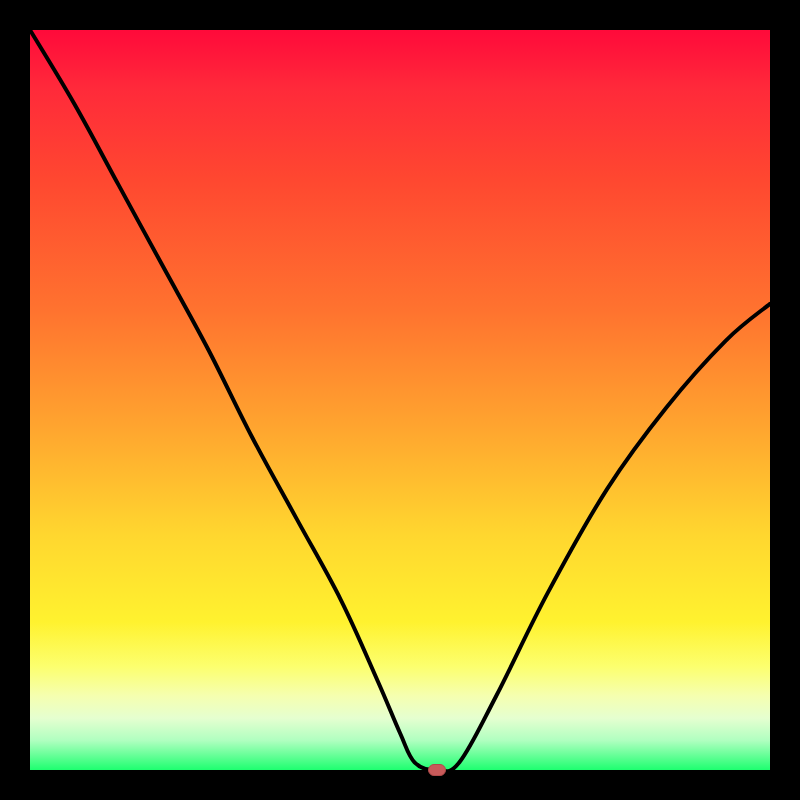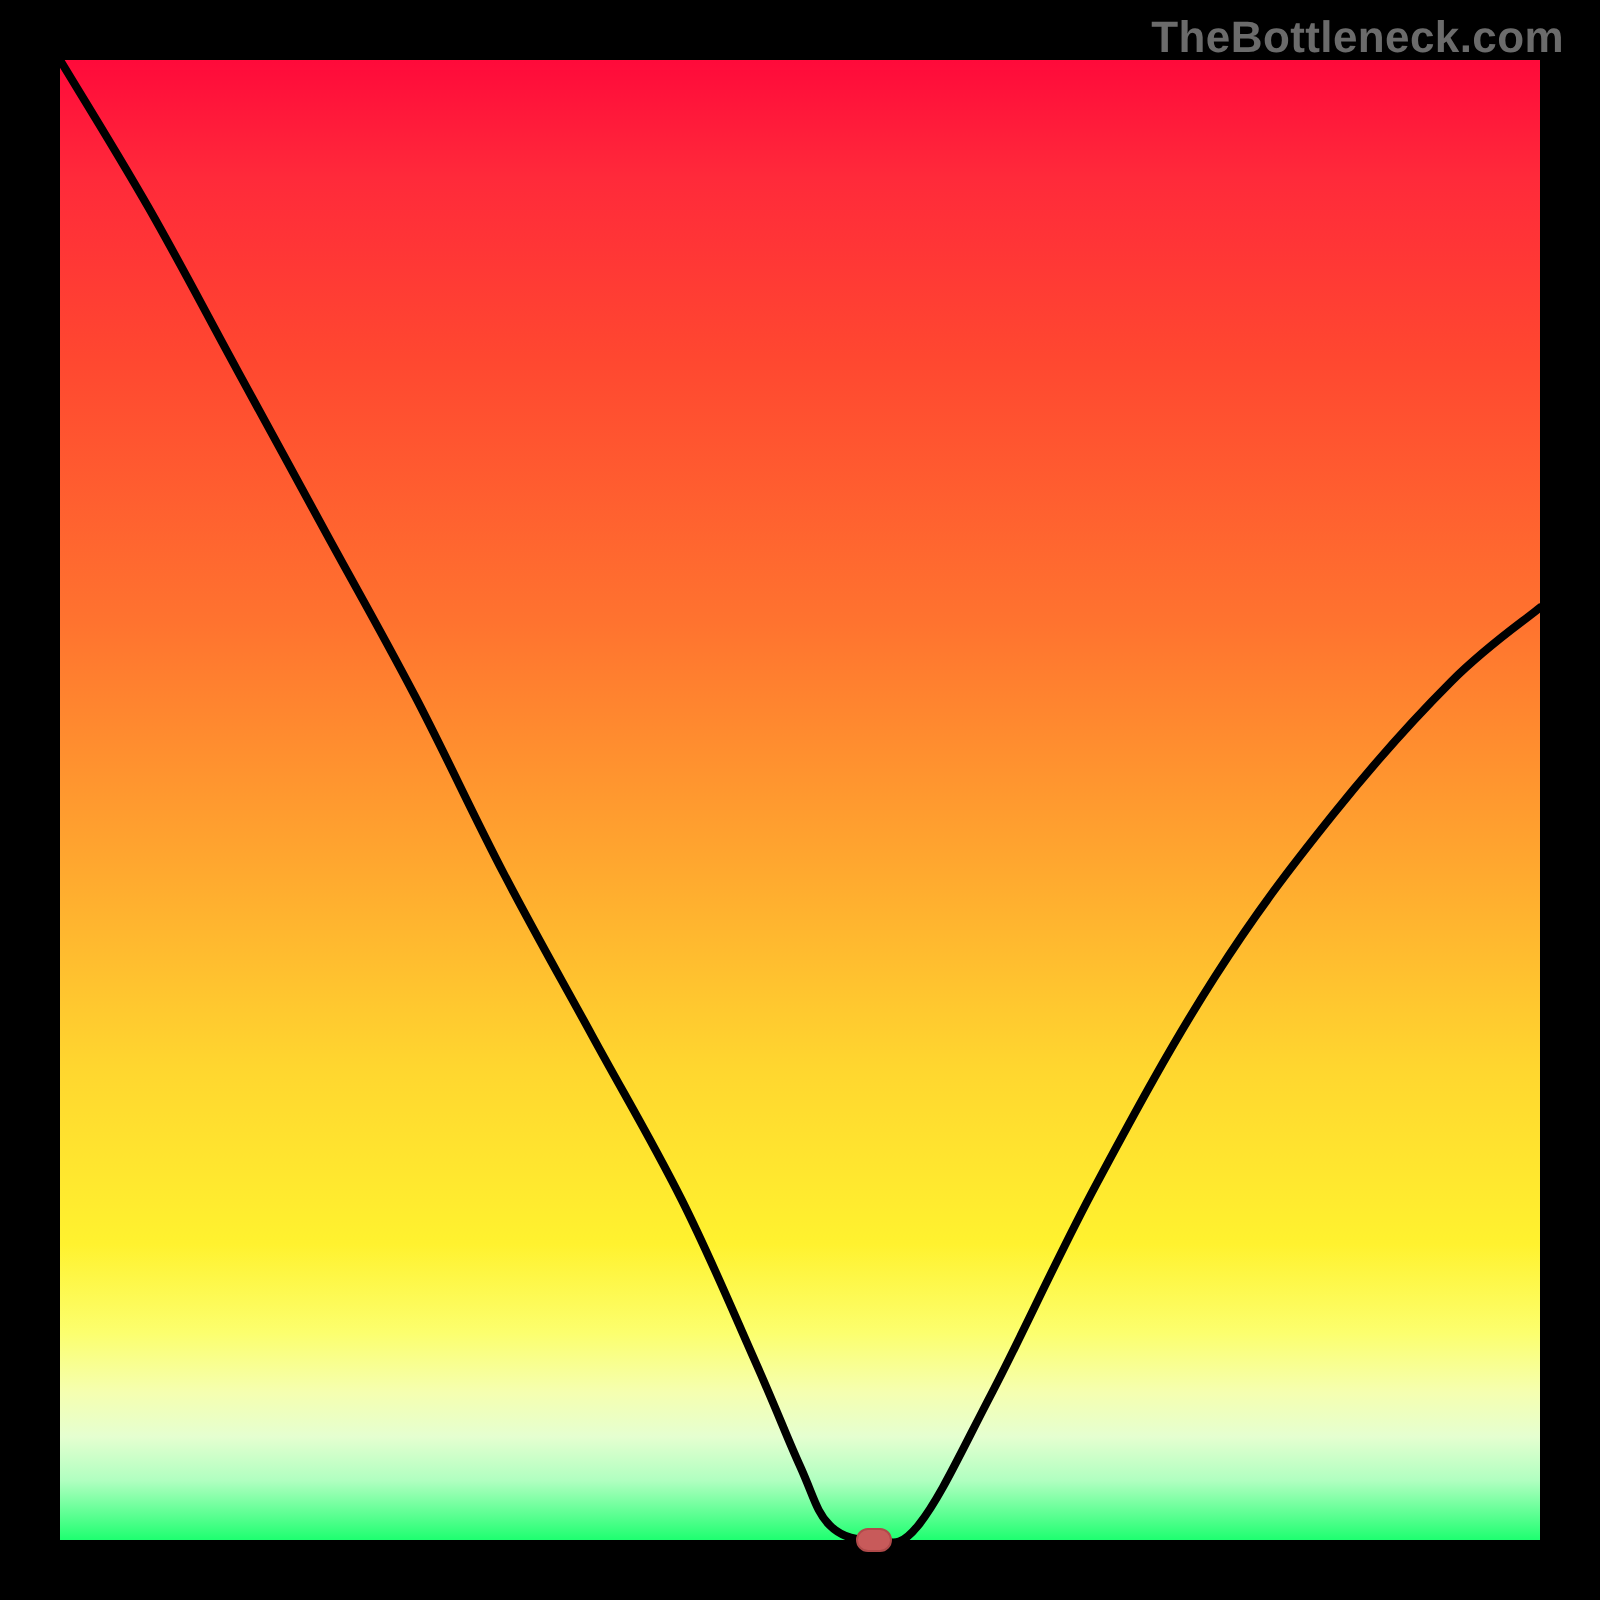--- a/index.html
+++ b/index.html
@@ -61,20 +61,19 @@
     border-radius: 6px;
     background: #c85a5a;
     border: 1.5px solid #b04a4a;
     box-sizing: border-box;
   }
 </style>
 </head>
 <body>
 
 <div class="container">
-  <div class="watermark">TheBottleneck.com</div>
   <div class="plot-area">
     <svg class="curve" viewBox="0 0 740 740" preserveAspectRatio="none">
       <path id="curve-path" fill="none" stroke-width="4" stroke-linecap="round" stroke-linejoin="round" d="M 0.0 0.0 C 8.0 13.3, 28.4 46.0, 44.4 74.0 C 60.4 102.0, 72.8 126.1, 88.8 155.4 C 104.8 184.7, 117.2 207.5, 133.2 236.8 C 149.2 266.1, 161.6 287.6, 177.6 318.2 C 193.6 348.8, 206.0 376.4, 222.0 407.0 C 238.0 437.6, 250.4 459.1, 266.4 488.4 C 282.4 517.7, 296.1 540.5, 310.8 569.8 C 325.5 599.1, 337.1 627.2, 347.8 651.2 C 358.5 675.2, 363.3 688.3, 370.0 703.0 C 376.7 717.7, 378.1 725.9, 384.8 732.6 C 391.5 739.3, 399.0 740.0, 407.0 740.0 C 415.0 740.0, 418.5 745.9, 429.2 732.6 C 439.9 719.3, 450.2 696.6, 466.2 666.0 C 482.2 635.4, 498.0 599.7, 518.0 562.4 C 538.0 525.1, 555.9 492.1, 577.2 458.8 C 598.5 425.5, 615.1 404.0, 636.4 377.4 C 657.7 350.8, 677.0 329.4, 695.6 310.8 C 714.2 292.2, 732.0 280.5, 740.0 273.8" stroke="#000000"></path>
     </svg>
     <div id="marker" class="marker" style="left: 398px; top: 734px; background: rgb(200, 90, 90); border-color: rgb(176, 74, 74);"></div>
   </div>
 </div>
 
 </body></html>

